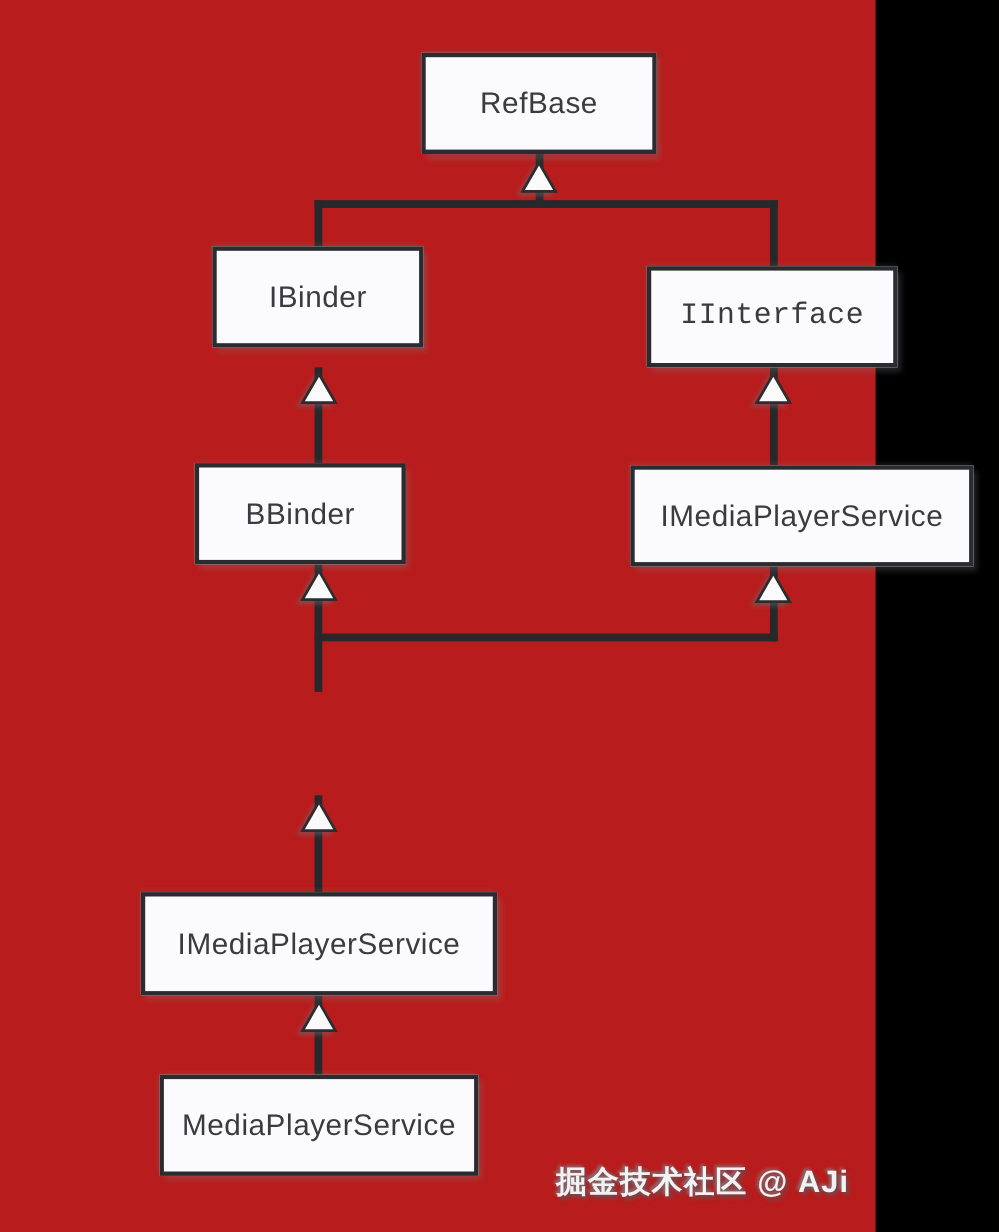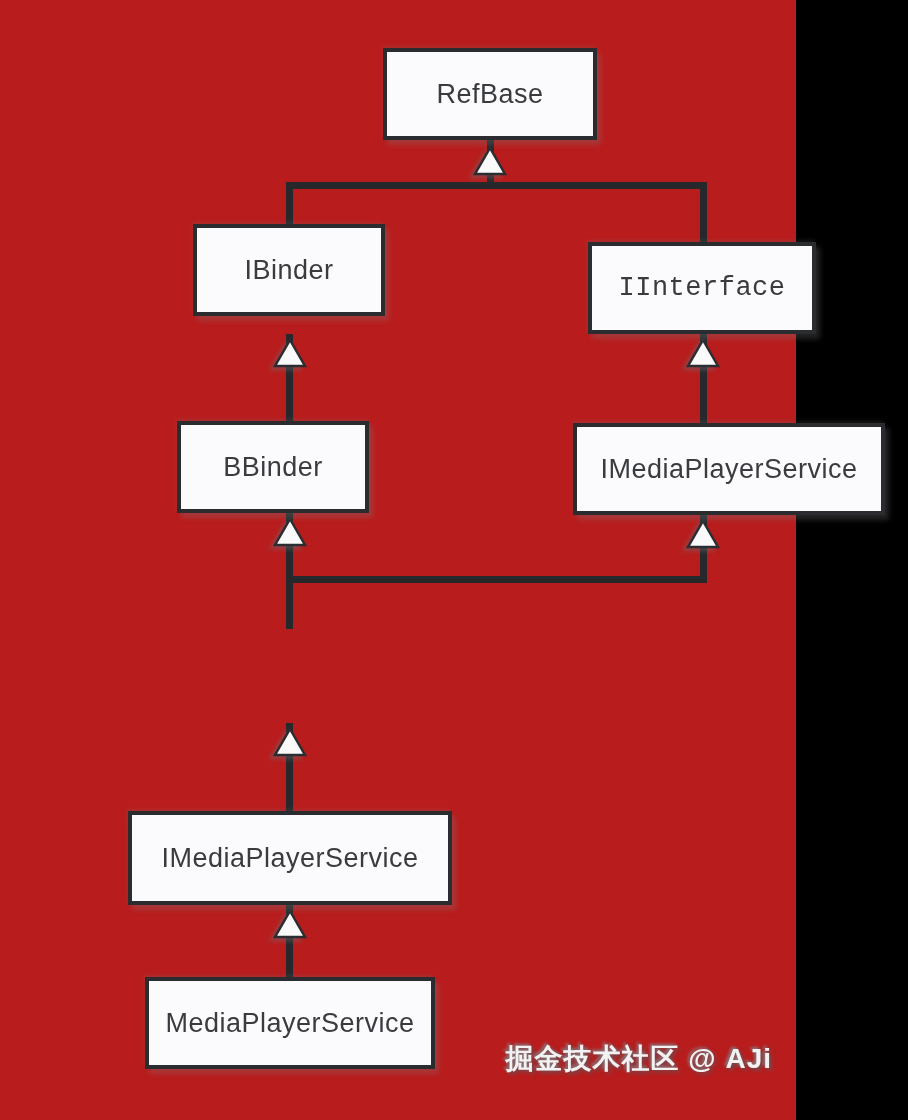--- a/index.html
+++ b/index.html
@@ -45,21 +45,21 @@
   .arrow {
     position: absolute;
     width: 34px;
     height: 30px;
     z-index: 2;
     filter: drop-shadow(-4px 3px 2px rgba(110,110,118,0.45));
   }
   .watermark {
     position: absolute;
     right: 24px;
-    bottom: 42px;
+    bottom: 26px;
     color: #f2f2f2;
     font-size: 28px;
     font-weight: bold;
     letter-spacing: 1px;
     z-index: 5;
     text-shadow: -2px -2px 3px rgba(130,130,138,0.85), 2px 2px 4px rgba(90,90,96,0.9);
     white-space: nowrap;
   }
 </style>
 </head>

